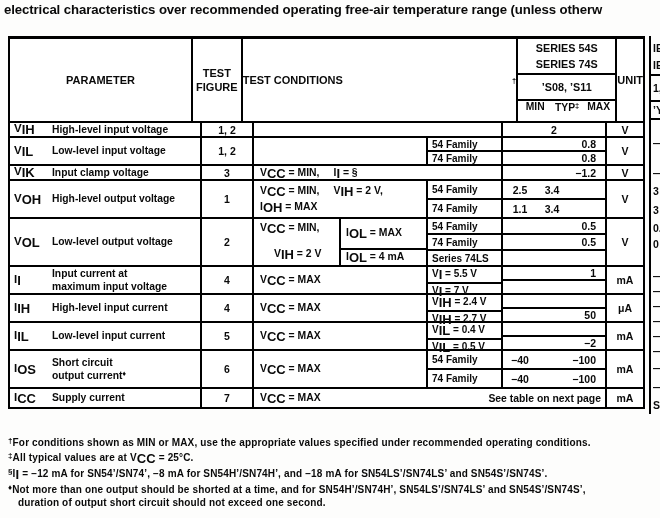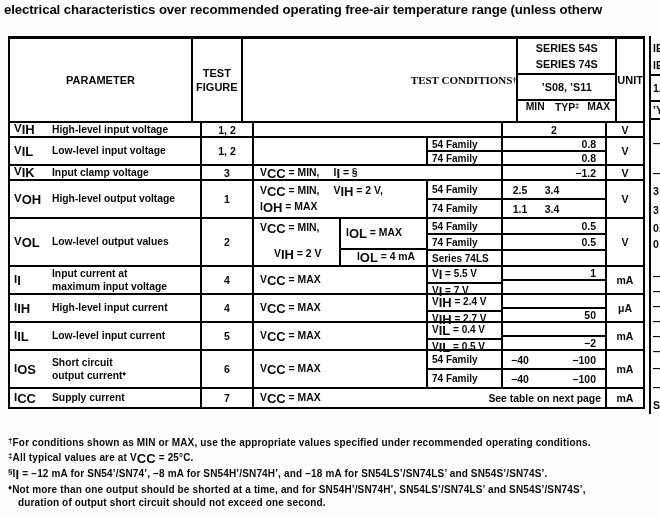--- a/index.html
+++ b/index.html
@@ -51,30 +51,30 @@
   .vmin { width:34px; text-align:center; }
   .vtyp { width:30px; text-align:center; }
   .vmax { flex:1; text-align:right; padding-right:9px; }
   .vcenter { flex:1; text-align:center; }
 
   
   .volL { width:85px; padding:2px 0 3px 6px; font-size:10.4px; font-weight:bold;
           display:flex; flex-direction:column; justify-content:space-between; white-space:nowrap; }
   .volM { width:87px; border-left:2px solid #000; display:flex; flex-direction:column; }
   .volM .b1 { flex:2; border-bottom:2px solid #000; }
-  .volM .b2 { flex:1;justify-content:center; }
+  .volM .b2 { flex:1; }
   .volM .b1, .volM .b2 { display:flex; align-items:center; padding-left:5px;
           font-size:10.4px; font-weight:bold; white-space:nowrap; }
 
   
   .hdr { height:84px; font-weight:bold; }
   .hp { width:192px; display:flex; align-items:center; justify-content:center; font-size:11px; }
   .hf { width:52px; display:flex; flex-direction:column; align-items:center;
         justify-content:center; font-size:11px; line-height:14px; }
-  .hc { width:289px; display:flex; align-items:center; justify-content:flex-end; font-size:11px;font-family:Liberation Serif, serif; }
+  .hc { width:289px; display:flex; align-items:center; justify-content:space-between; font-size:11px; }
   .hv { width:104px; display:flex; flex-direction:column; }
   .hv1 { height:36px; border-bottom:2px solid #000; display:flex; flex-direction:column;
          align-items:center; justify-content:center; font-size:10.8px; line-height:16px; }
   .hv2 { height:26px; border-bottom:2px solid #000; display:flex; align-items:center;
          justify-content:center; font-size:10.8px; }
   .hv3 { flex:1; display:flex; font-size:10.3px; }
   .hmin { width:34px; text-align:center; }
   .htyp { width:30px; text-align:center; }
   .hmax { flex:1; text-align:center; }
   .hu { flex:1; display:flex; align-items:center; justify-content:center; font-size:11px; }
@@ -227,21 +227,21 @@
           <span class="vtyp">3.4</span>
           <span class="vmax"></span>
         </div>
     </div>
     <div class="c cu">V</div>
   </div>
 
   <div class="row" style="height:48px">
     <div class="c cp">
         <span class="sym"><span>V</span><span class="sb">OL</span></span>
-        <span class="pn">Low-level output values</span>
+        <span class="pn">Low-level output voltage</span>
       </div>
     <div class="c cf">2</div>
     <div class="c cc">
       <div class="volL">
         <span class="seg"><span>V</span><span class="sb">CC</span><span> = MIN,</span></span>
         <span class="seg"><span>V</span><span class="sb">IH</span><span> = 2 V</span></span>
       </div>
       <div class="volM">
         <div class="b1">
             <span class="seg"><span>I</span><span class="sb">OL</span><span> = MAX</span></span>

